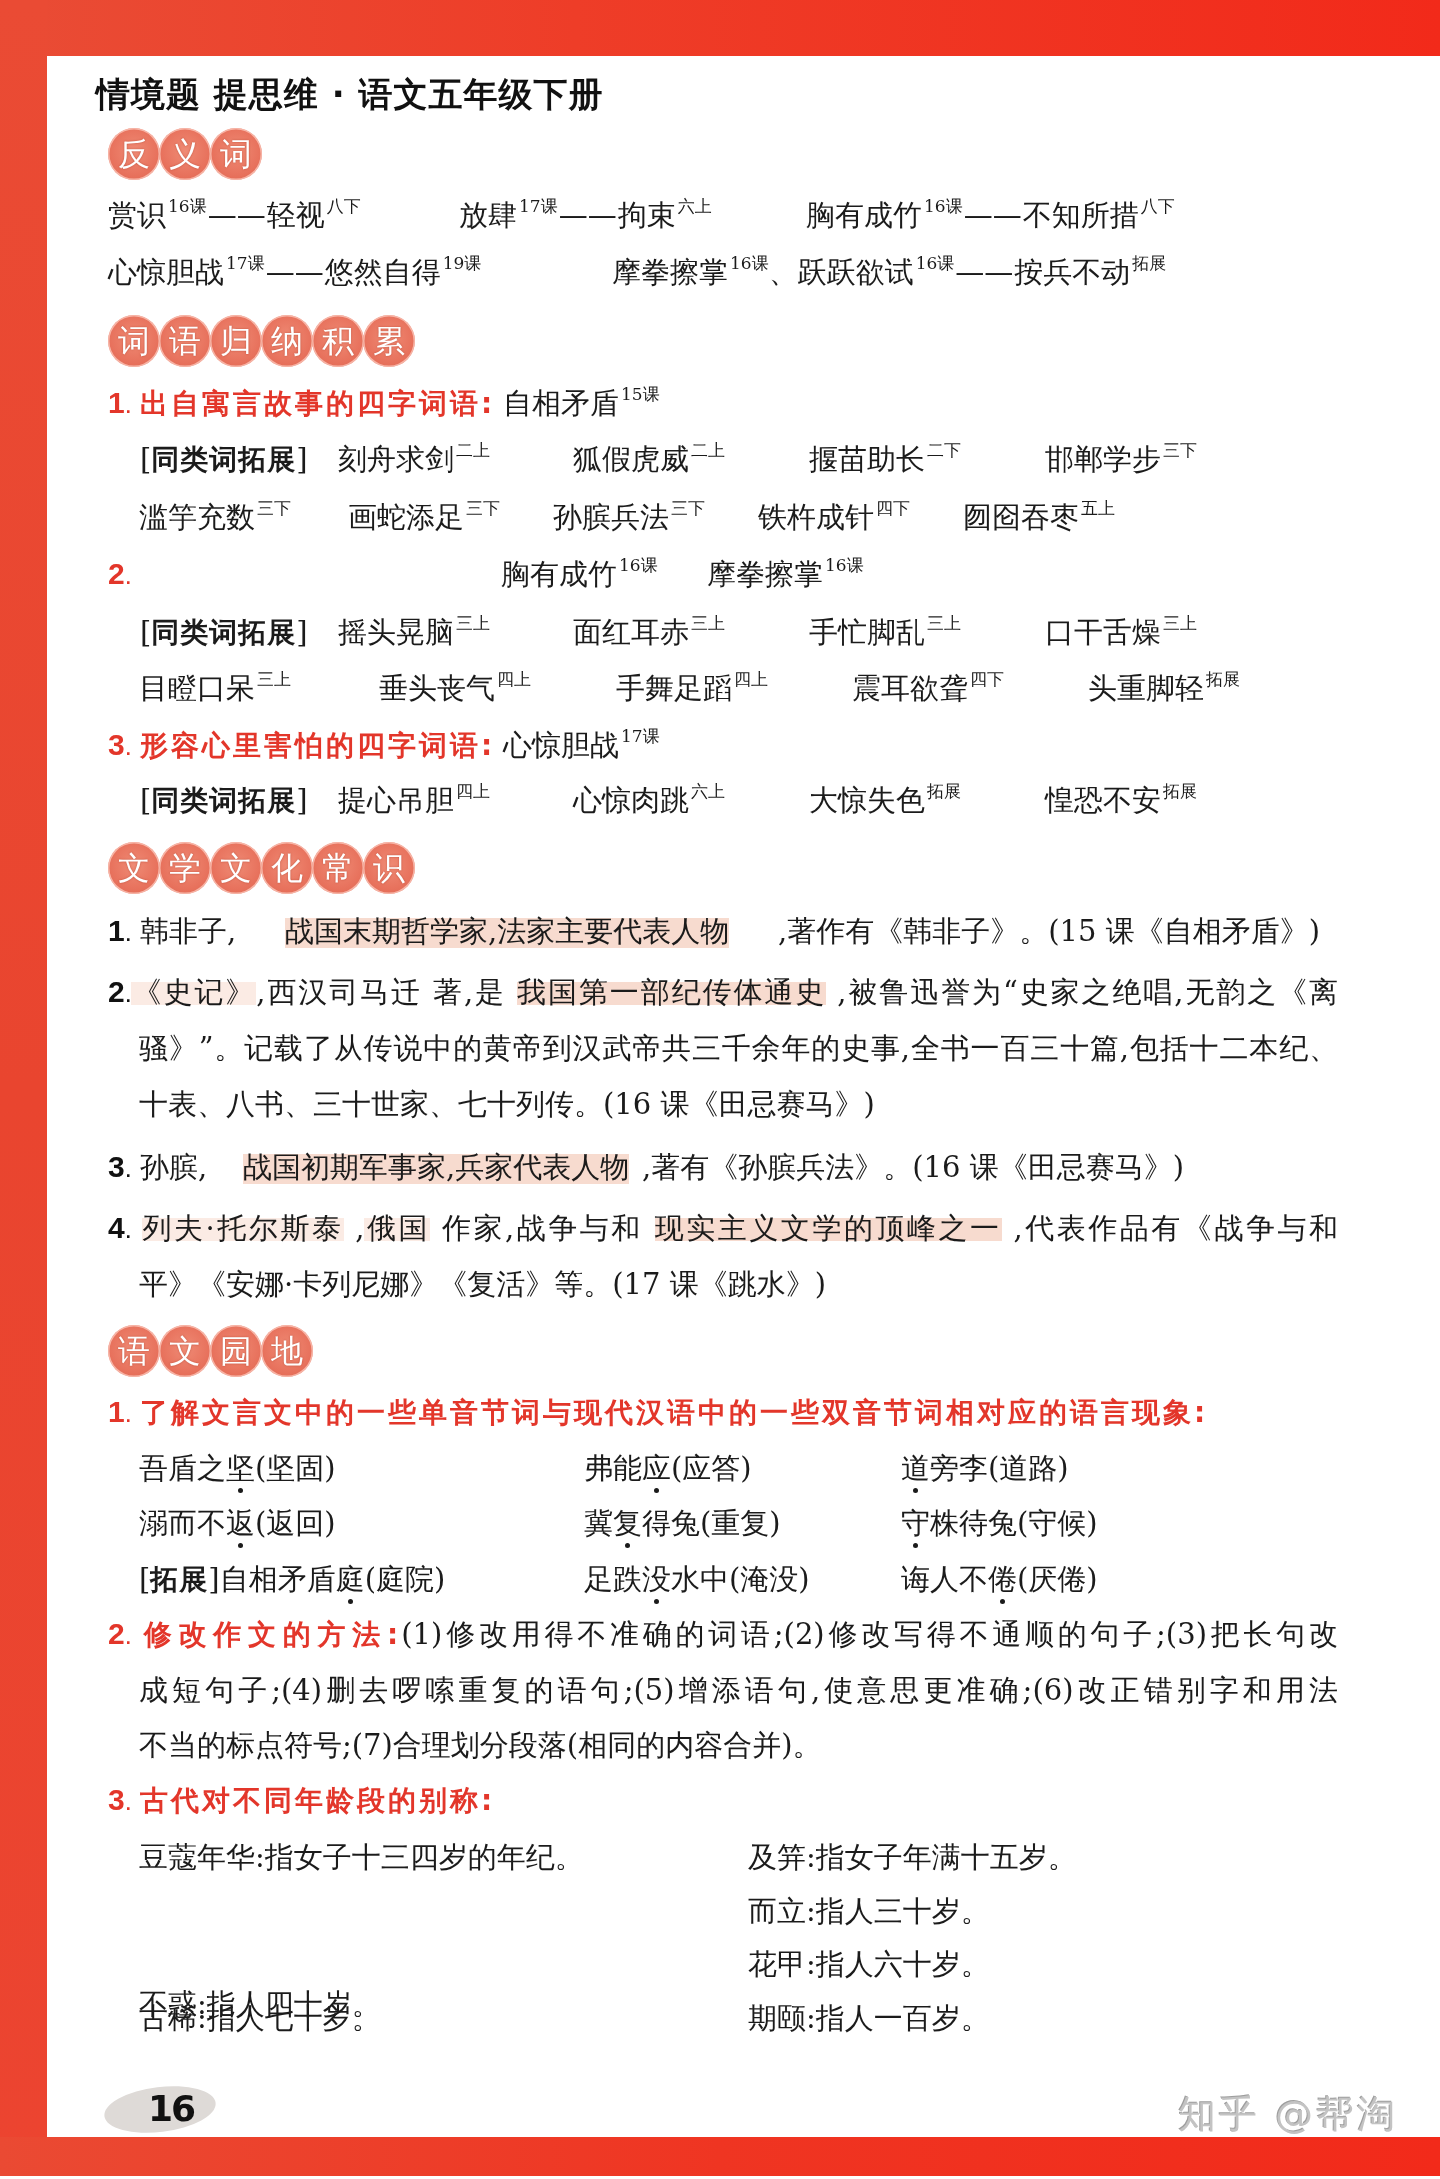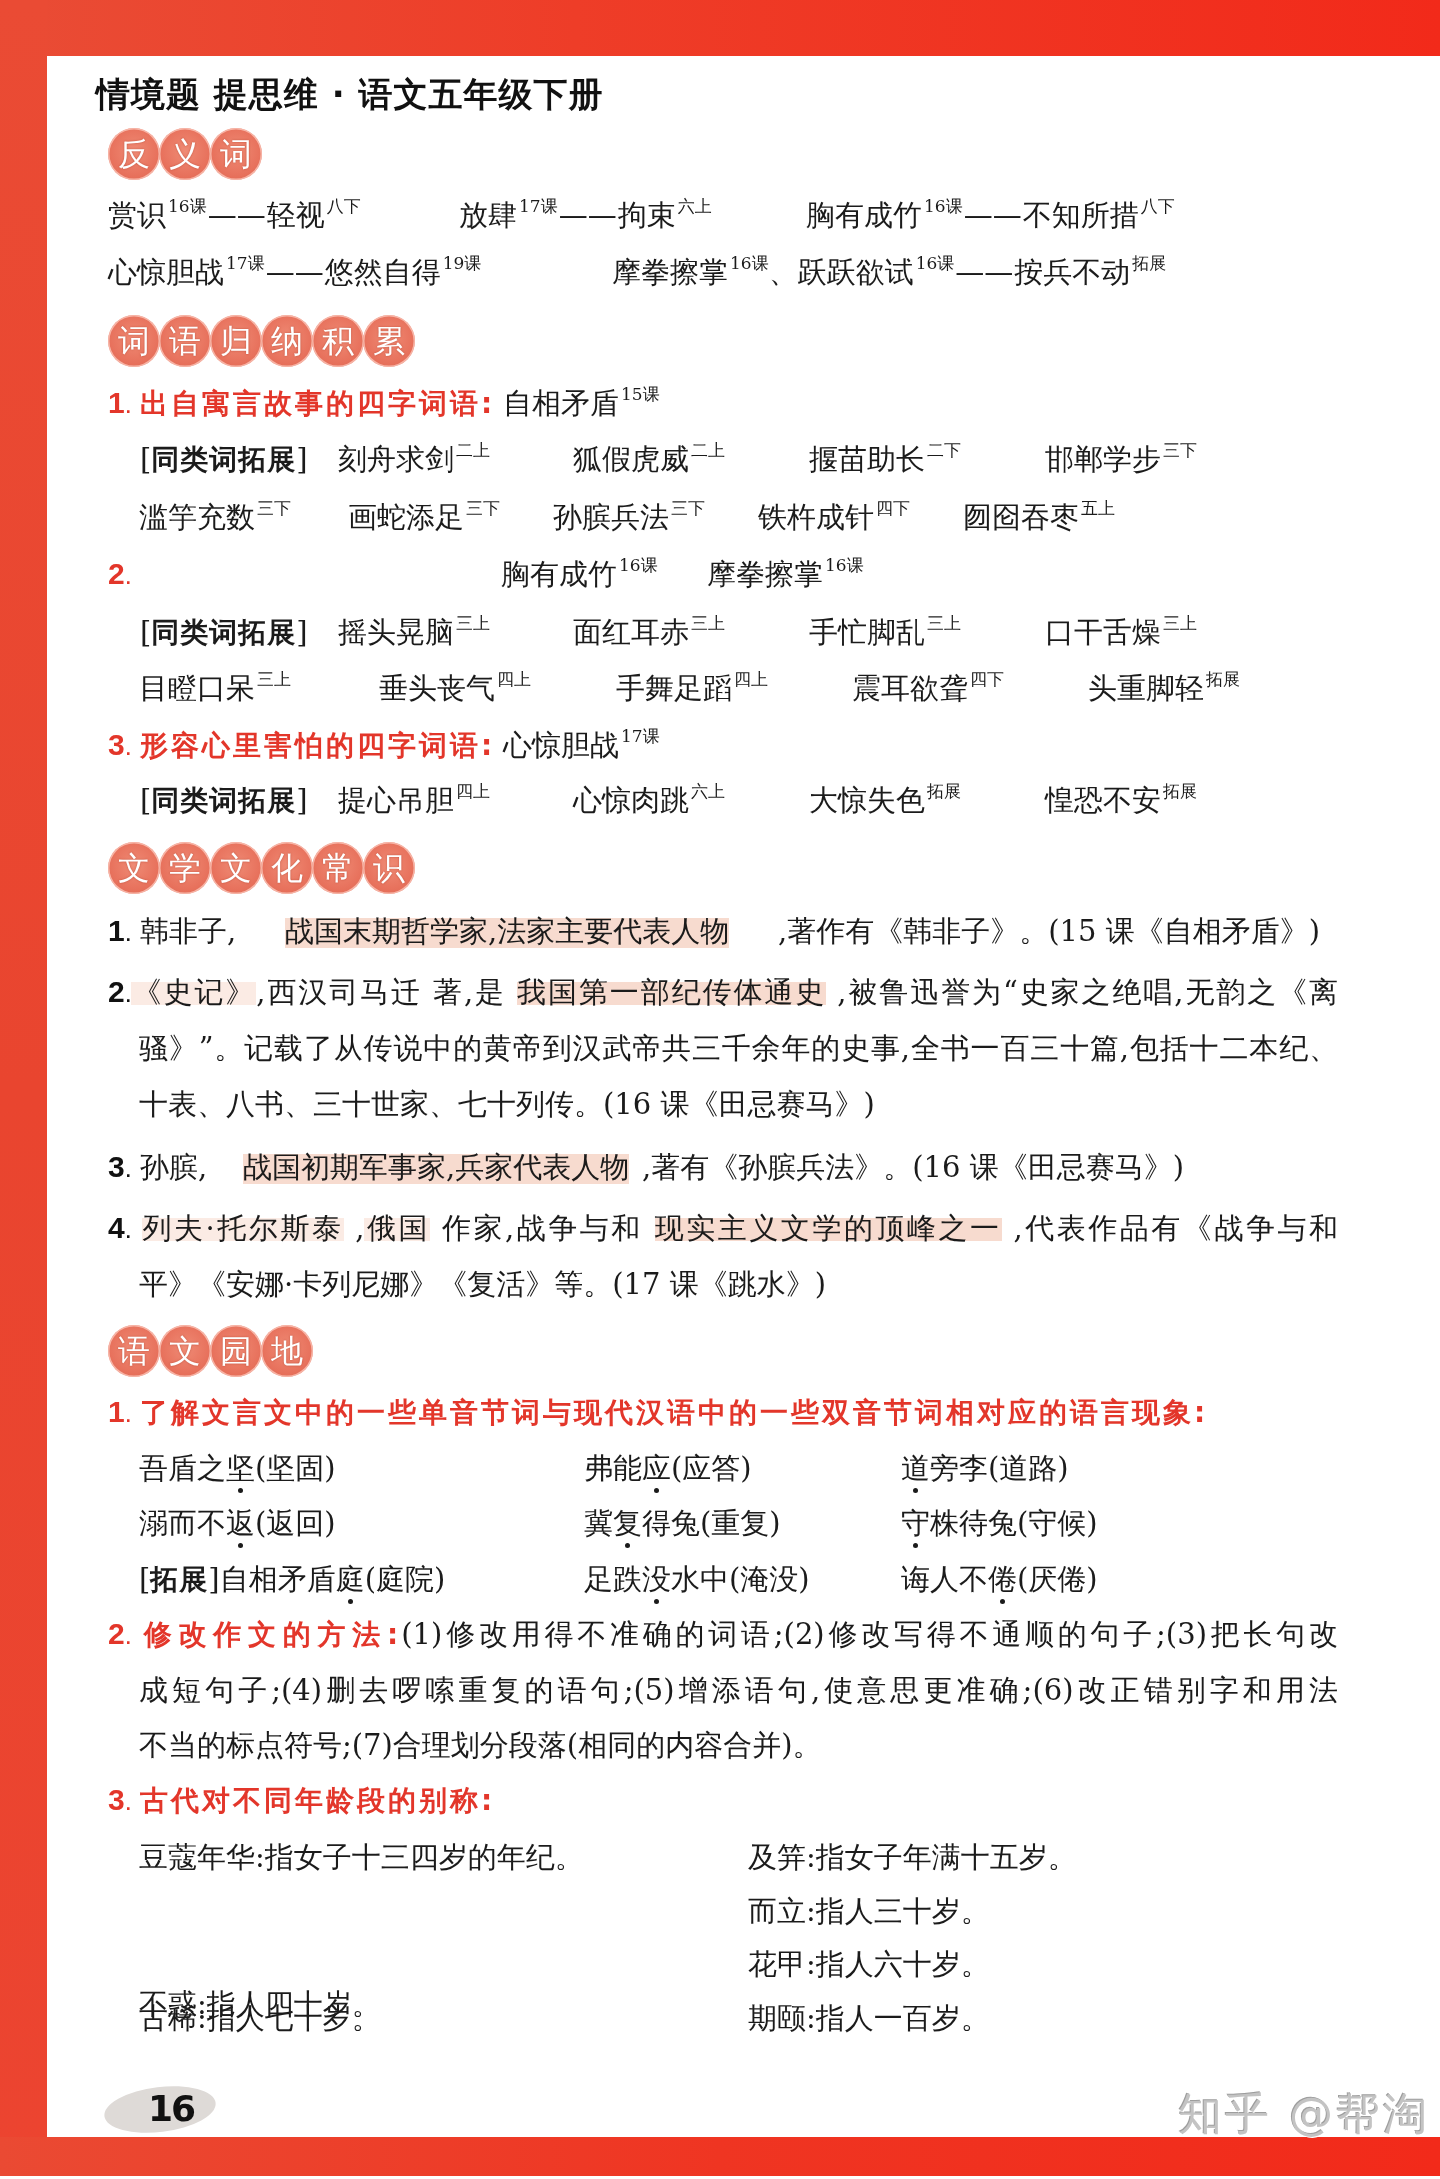--- a/index.html
+++ b/index.html
@@ -31,21 +31,21 @@
   .hl{background:linear-gradient(180deg,transparent 20%,#f7dbcf 20%,#f7dbcf 88%,transparent 88%);}
   .hl-light{background:linear-gradient(180deg,transparent 20%,#fbebe4 20%,#fbebe4 88%,transparent 88%);}
   .just{white-space:normal;text-align:justify;text-align-last:justify;}
   .em{position:relative;}
   .em::after{content:"";position:absolute;left:50%;top:37px;width:5px;height:5px;margin-left:-2.5px;
         border-radius:50%;background:#1b1b1b;}
   .leaf{position:absolute;left:104px;top:2087px;width:112px;height:45px;background:#dedad7;
         border-radius:50%;transform:rotate(-7deg);}
   .pnum{position:absolute;left:148px;top:2086px;font-family:"DejaVu Sans",sans-serif;font-weight:bold;
         font-size:36px;line-height:46px;color:#111;letter-spacing:-2px;}
-  .wm{position:absolute;left:1178px;top:2092px;font-family:"DejaVu Sans",sans-serif;font-size:44px;
+  .wm{position:absolute;left:1178px;top:2092px;font-family:"DejaVu Sans",sans-serif;font-size:38px;
         line-height:44px;color:#c3c3c3;letter-spacing:3px;white-space:nowrap;
         text-shadow:1px 1px 0 #fff,-1px -1px 0 #9e9e9e;}
 </style>
 </head>
 <body>
 
 <div class="page">
   <div class="frame-top"></div>
   <div class="frame-left"></div>
   <div class="frame-bottom"></div>

